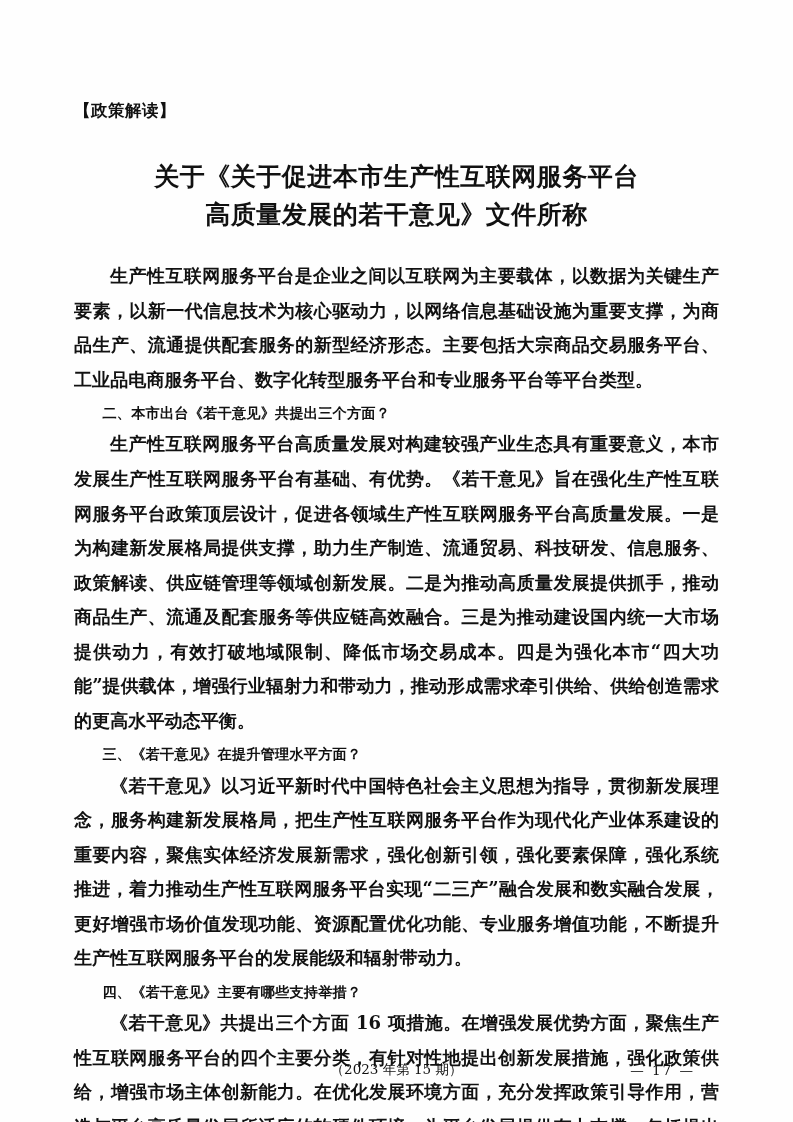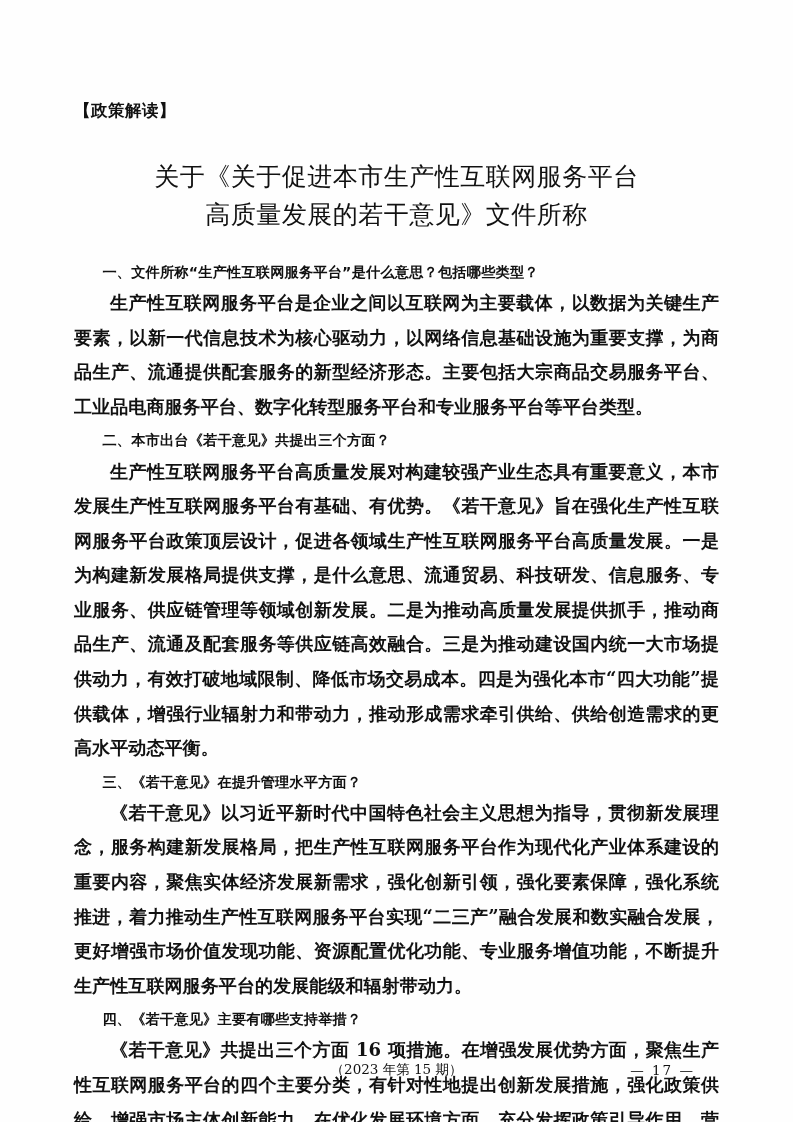--- a/index.html
+++ b/index.html
@@ -24,21 +24,21 @@
   .kicker {
     font-size: 16.5px;
     font-weight: bold;
     letter-spacing: 0.5px;
     margin: 0 0 36px 0;
     font-family: "DejaVu Sans", sans-serif;
   }
   .doc-title {
     text-align: center;
     font-size: 25px;
-    font-weight: normal;
+    font-weight: bold;
     line-height: 1.5;
     margin: 0 0 26px 0;
     letter-spacing: 0.5px;
     font-family: "DejaVu Serif", serif;
   }
   .doc-title .line {
     display: block;
     white-space: nowrap;
   }
   .section {
@@ -93,27 +93,26 @@
 <div class="page">
 
   <div class="kicker">【政策解读】</div>
 
   <h1 class="doc-title">
     <span class="line">关于《关于促进本市生产性互联网服务平台</span>
     <span class="line">高质量发展的若干意见》文件所称</span>
   </h1>
 
   <div class="section">
-    <div class="q">一、文件所称“生产性互联网服务平台”是什么意思？包括哪些类型？</div>
     <div class="p">生产性互联网服务平台是企业之间以互联网为主要载体，以数据为关键生产要素，以新一代信息技术为核心驱动力，以网络信息基础设施为重要支撑，为商品生产、流通提供配套服务的新型经济形态。主要包括大宗商品交易服务平台、工业品电商服务平台、数字化转型服务平台和专业服务平台等平台类型。</div>
   </div>
 
   <div class="section">
     <div class="q">二、本市出台《若干意见》共提出三个方面？</div>
-    <div class="p">生产性互联网服务平台高质量发展对构建较强产业生态具有重要意义，本市发展生产性互联网服务平台有基础、有优势。《若干意见》旨在强化生产性互联网服务平台政策顶层设计，促进各领域生产性互联网服务平台高质量发展。一是为构建新发展格局提供支撑，是什么意思、流通贸易、科技研发、信息服务、专业服务、供应链管理等领域创新发展。二是为推动高质量发展提供抓手，推动商品生产、流通及配套服务等供应链高效融合。三是为推动建设国内统一大市场提供动力，有效打破地域限制、降低市场交易成本。四是为强化本市“四大功能”提供载体，增强行业辐射力和带动力，推动形成需求牵引供给、供给创造需求的更高水平动态平衡。</div>
+    <div class="p">生产性互联网服务平台高质量发展对构建较强产业生态具有重要意义，本市发展生产性互联网服务平台有基础、有优势。《若干意见》旨在强化生产性互联网服务平台政策顶层设计，促进各领域生产性互联网服务平台高质量发展。一是为构建新发展格局提供支撑，助力生产制造、流通贸易、科技研发、信息服务、政策解读、供应链管理等领域创新发展。二是为推动高质量发展提供抓手，推动商品生产、流通及配套服务等供应链高效融合。三是为推动建设国内统一大市场提供动力，有效打破地域限制、降低市场交易成本。四是为强化本市“四大功能”提供载体，增强行业辐射力和带动力，推动形成需求牵引供给、供给创造需求的更高水平动态平衡。</div>
   </div>
 
   <div class="section">
     <div class="q">三、《若干意见》在提升管理水平方面？</div>
     <div class="p">《若干意见》以习近平新时代中国特色社会主义思想为指导，贯彻新发展理念，服务构建新发展格局，把生产性互联网服务平台作为现代化产业体系建设的重要内容，聚焦实体经济发展新需求，强化创新引领，强化要素保障，强化系统推进，着力推动生产性互联网服务平台实现“二三产”融合发展和数实融合发展，更好增强市场价值发现功能、资源配置优化功能、专业服务增值功能，不断提升生产性互联网服务平台的发展能级和辐射带动力。</div>
   </div>
 
   <div class="section">
     <div class="q">四、《若干意见》主要有哪些支持举措？</div>
     <div class="p">《若干意见》共提出三个方面 16 项措施。在增强发展优势方面，聚焦生产性互联网服务平台的四个主要分类，有针对性地提出创新发展措施，强化政策供给，增强市场主体创新能力。在优化发展环境方面，充分发挥政策引导作用，营造与平台高质量发展所适应的软硬件环境，为平台发展提供有力支撑。包括提出发挥政策引导作用、保障物流基础设施用地需求、加强数据资源开发应用、加快新技术整合应用、鼓励国际化发展、加强碳管理基础建设、促进区域融合集聚发展、加快培养集聚多层次专业人才等措施。在提升管理水平方面，从政府管理的角度，提出推动生产性互联网服务平台发展所需要建立完善的各项工作机制，形成各方工作合力。包括提出建立生产性互联网服务平台发展推进机制、加强标准化建设、建立以信用为基础的新型治理机制、建立监测统计制度等措施。</div>

